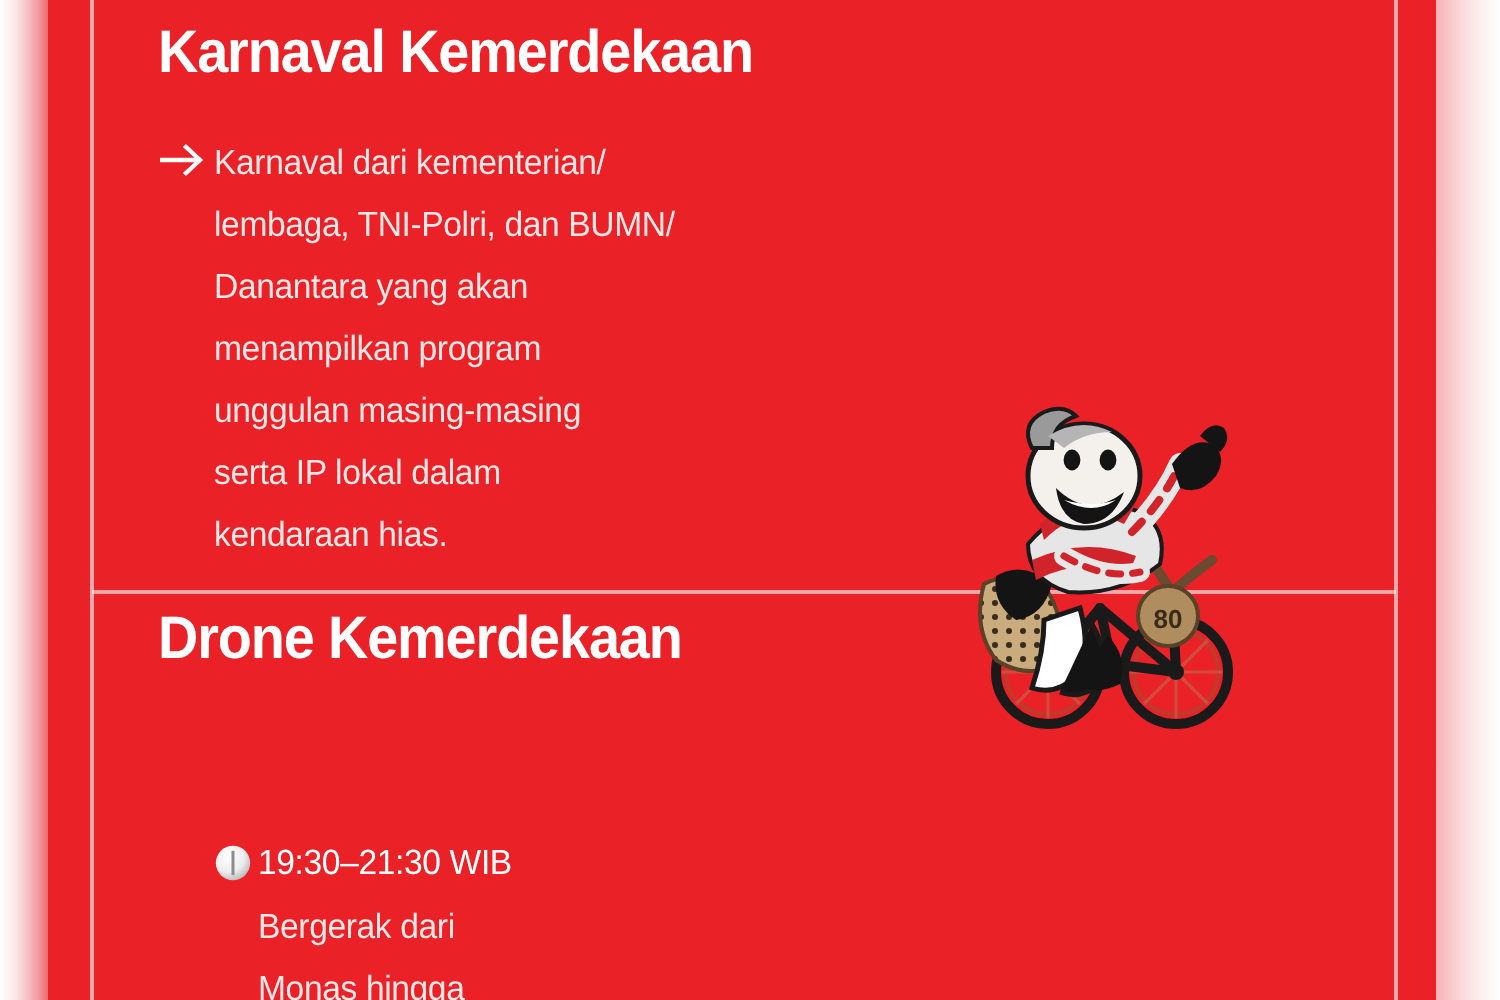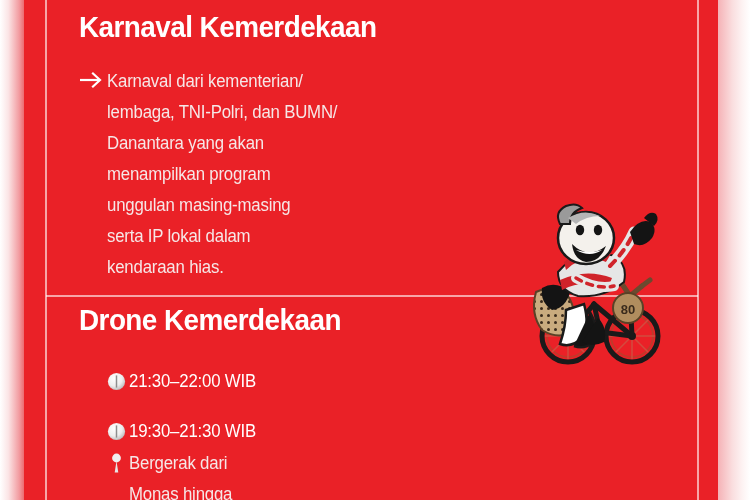--- a/index.html
+++ b/index.html
@@ -122,21 +122,21 @@
   }
 
   
   .col-meta {
     flex: 1 1 auto;
     margin-left: 24px;
   }
   .meta-row {
     display: flex;
     flex-direction: row;
-    align-items: flex-start;
+    align-items: center;
     margin-bottom: 1px;
   }
   .meta-icon {
     flex: 0 0 auto;
     width: 26px;
     height: 31px;
     display: flex;
     align-items: center;
     justify-content: center;
   }
@@ -149,21 +149,21 @@
     letter-spacing: -0.2px;
     transform: scaleX(0.96);
     transform-origin: left top;
     white-space: pre-line;
   }
   .meta-text.time { color: #ffffff; }
 
   
   #mascot {
     position: absolute;
-    left: 524px;
+    left: 480px;
     top: 200px;
     width: 148px;
     height: 170px;
     pointer-events: none;
   }
   #mascot svg { display: block; width: 100%; height: 100%; }
 </style>
 </head>
 <body>
 
@@ -237,36 +237,20 @@
 
   <div class="section" id="section-drone">
 
     <div class="section-title">Drone Kemerdekaan</div>
 
     <div class="cols">
 
 
       <div class="col-meta">
 
-        <div class="meta-row">
-          <span class="meta-icon">
-            <svg width="19" height="19" viewBox="0 0 19 19" aria-hidden="true">
-              <defs>
-                <radialGradient id="clkg2" cx="38%" cy="32%" r="72%">
-                  <stop offset="0%" stop-color="#ffffff"></stop>
-                  <stop offset="62%" stop-color="#ededed"></stop>
-                  <stop offset="100%" stop-color="#b9b9b9"></stop>
-                </radialGradient>
-              </defs>
-              <circle cx="9.5" cy="9.5" r="8.6" fill="url(#clkg2)"></circle>
-              <line x1="9.5" y1="3.4" x2="9.5" y2="15.6" stroke="#8d8d8d" stroke-width="1.5"></line>
-            </svg>
-          </span>
-          <span class="meta-text time">21:30–22:00 WIB</span>
-        </div>
 
 
       </div>
     </div>
   </div>
 
   <div id="mascot">
     <svg viewBox="0 0 148 170" aria-hidden="true">
       <defs>
         <pattern id="batik" width="7" height="7" patternUnits="userSpaceOnUse">

